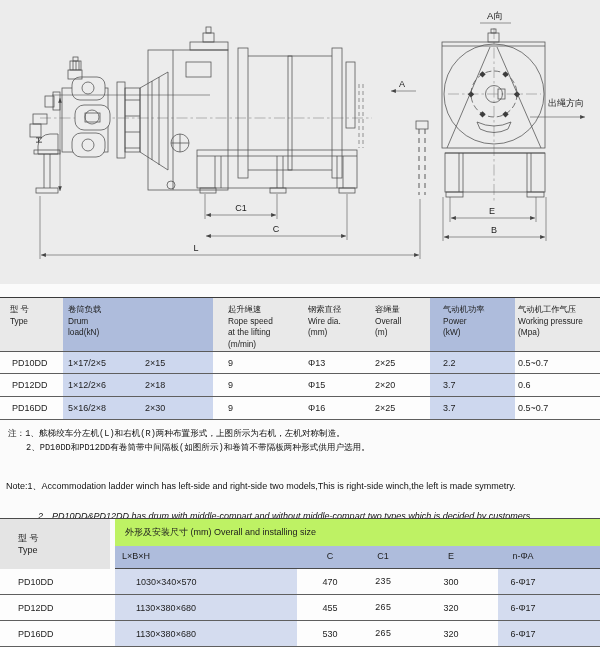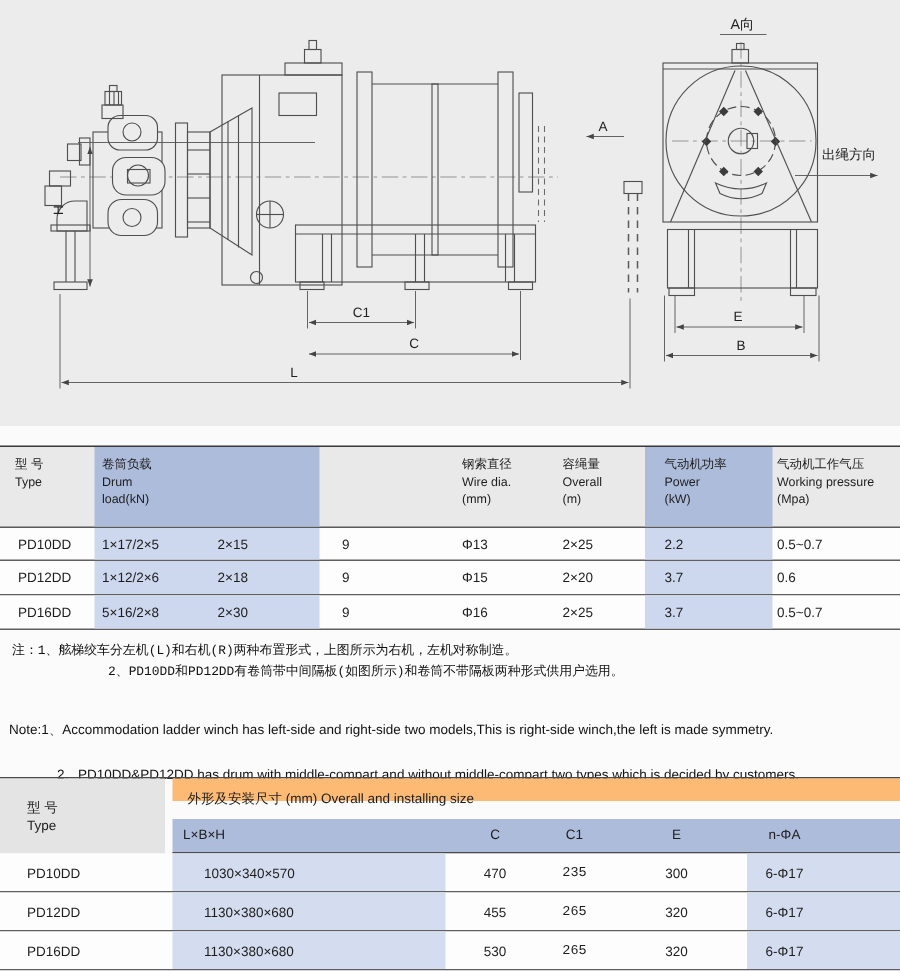--- a/index.html
+++ b/index.html
@@ -36,28 +36,28 @@
   .hcell{position:absolute;top:6px;white-space:pre-line;line-height:11.5px;color:#1d1d1d;}
   .dcell{position:absolute;top:0;height:100%;display:flex;align-items:center;font-size:9px;color:#1d1d1d;}
   .cx1{left:10px;} .cx1d{left:12px;}
   .cx2{left:68px;} .cx3{left:145px;} .cx4{left:228px;}
   .cx5{left:308px;} .cx6{left:375px;} .cx7{left:443px;} .cx8{left:518px;}
 
   
   #notes{position:absolute;left:0;top:428px;width:600px;}
   .note-zh{font-size:8.6px;line-height:13.5px;color:#111;font-family:Liberation Mono, monospace;}
   .note-en{font-size:9px;line-height:13.5px;color:#111;margin-top:16px;}
-  .pl8{padding-left:8px;} .pl26{padding-left:26px;margin-left:46px;} .pl6{padding-left:6px;} .pl38{padding-left:38px;}
+  .pl8{padding-left:8px;} .pl26{padding-left:26px;} .pl6{padding-left:6px;} .pl38{padding-left:38px;font-style:italic;}
   .note-gap{height:9px;}
 
   
   #dim{position:absolute;left:0;top:518px;width:600px;height:128px;border-top:1px solid #4a4a4a;box-sizing:content-box;font-size:9px;}
   #dim .type-cell{position:absolute;left:0;top:0;width:110px;height:50px;background:#e4e4e4;}
   #dim .type-cell span{position:absolute;left:18px;top:13px;white-space:pre-line;line-height:12px;}
-  #dim .title-band{position:absolute;left:115px;top:0;width:485px;height:15px;background:#fdba74;}
+  #dim .title-band{position:absolute;left:115px;top:0;width:485px;height:27px;background:#bef264;}
   #dim .title-band span{position:absolute;left:10px;top:7px;font-size:9px;}
   #dim .subhdr{position:absolute;left:115px;top:27px;width:485px;height:23px;background:#aebcdc;border-bottom:1px solid #4a4a4a;box-sizing:border-box;}
   #dim .subhdr .lb{position:absolute;top:5px;}
   #dim .row{position:absolute;left:0;width:600px;height:26px;background:#fdfdfd;border-bottom:1px solid #5f5f5f;box-sizing:border-box;}
   #dim .rr1{top:50px;} #dim .rr2{top:76px;} #dim .rr3{top:102px;}
   #dim .cell-lbh{position:absolute;left:115px;top:0;width:182px;height:100%;background:#d4dcef;}
   #dim .cell-na{position:absolute;left:498px;top:0;width:102px;height:100%;background:#d4dcef;}
   #dim .tx{position:absolute;top:0;height:100%;display:flex;align-items:center;}
   .dx-type{left:18px;} .dx-lbh{left:136px;}
   .dx-c{left:330px;transform:translateX(-50%);}
@@ -245,20 +245,24 @@
 
   <div id="spec">
     <div class="hdr">
       <div class="hl-a"></div>
       <div class="hl-b"></div>
       <span class="hcell cx1">型 号
 Type</span>
       <span class="hcell cx2">卷筒负载
 Drum
 load(kN)</span>
+      <span class="hcell cx4">起升绳速
+Rope speed
+at the lifting
+(m/min)</span>
       <span class="hcell cx5">钢索直径
 Wire dia.
 (mm)</span>
       <span class="hcell cx6">容绳量
 Overall
 (m)</span>
       <span class="hcell cx7">气动机功率
 Power
 (kW)</span>
       <span class="hcell cx8">气动机工作气压

